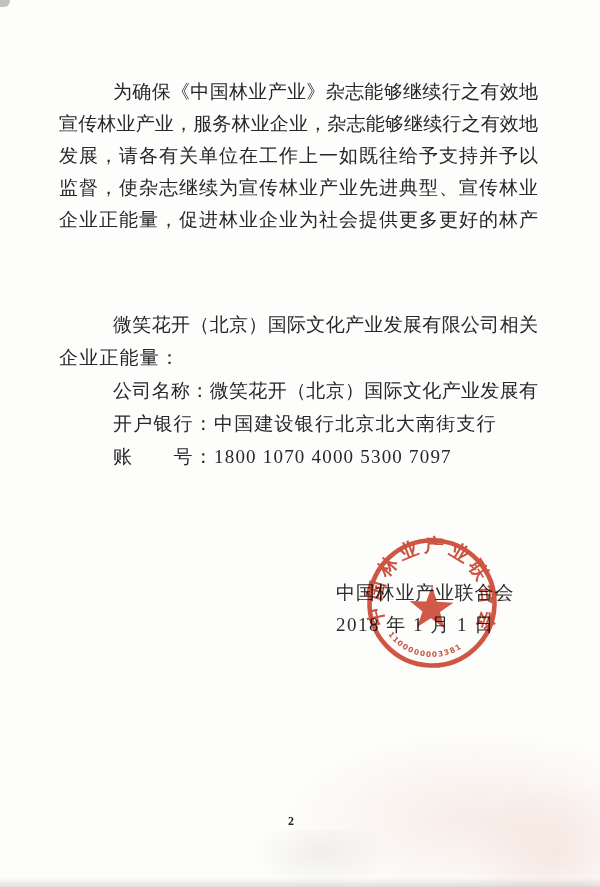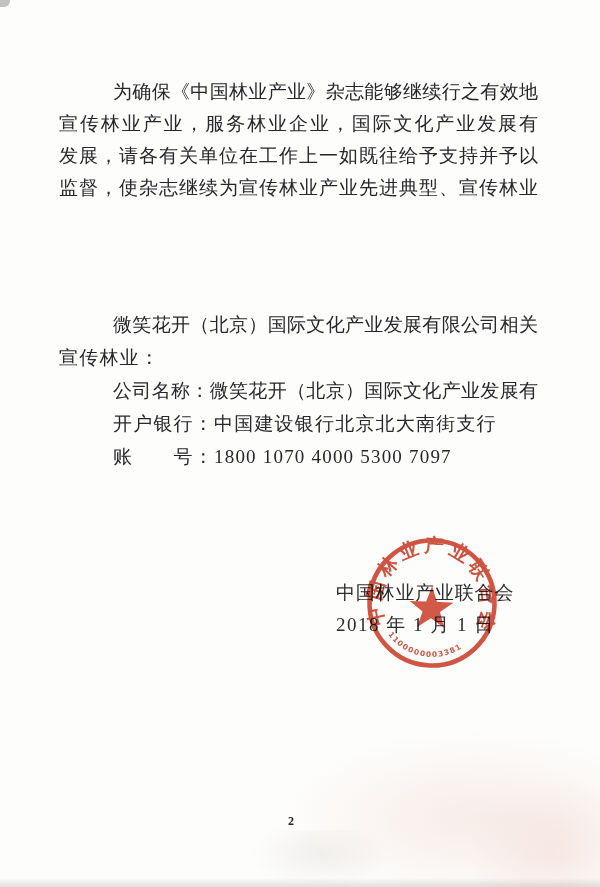--- a/index.html
+++ b/index.html
@@ -70,28 +70,29 @@
 <div class="page">
 
   <div class="corner-speck"></div>
   <div class="smudge-a"></div>
   <div class="smudge-b"></div>
   <div class="smudge-c"></div>
   <div class="bottom-shade"></div>
 
   <div class="content p1">
     <div class="line just indent">为确保《中国林业产业》杂志能够继续行之有效地</div>
-    <div class="line just">宣传林业产业，服务林业企业，国际文化产业发展有</div>
+    <div class="line just">宣传林业产业，服务林业企业，杂志能够继续行之有效地</div>
     <div class="line just">发展，请各有关单位在工作上一如既往给予支持并予以</div>
     <div class="line just">监督，使杂志继续为宣传林业产业先进典型、宣传林业</div>
+    <div class="line just">企业正能量，促进林业企业为社会提供更多更好的林产</div>
   </div>
 
   <div class="content p2">
     <div class="line just indent">微笑花开（北京）国际文化产业发展有限公司相关</div>
-    <div class="line">宣传林业：</div>
+    <div class="line">企业正能量：</div>
     <div class="line just indent">公司名称：微笑花开（北京）国际文化产业发展有</div>
     <div class="line indent">开户银行：中国建设银行北京北大南街支行</div>
     <div class="line indent">账　　号：1800 1070 4000 5300 7097</div>
   </div>
 
   <div class="signature">
     <div class="sig-org">中国林业产业联合会</div>
     <div class="sig-date">2018 年 1 月 1 日</div>
   </div>
 

